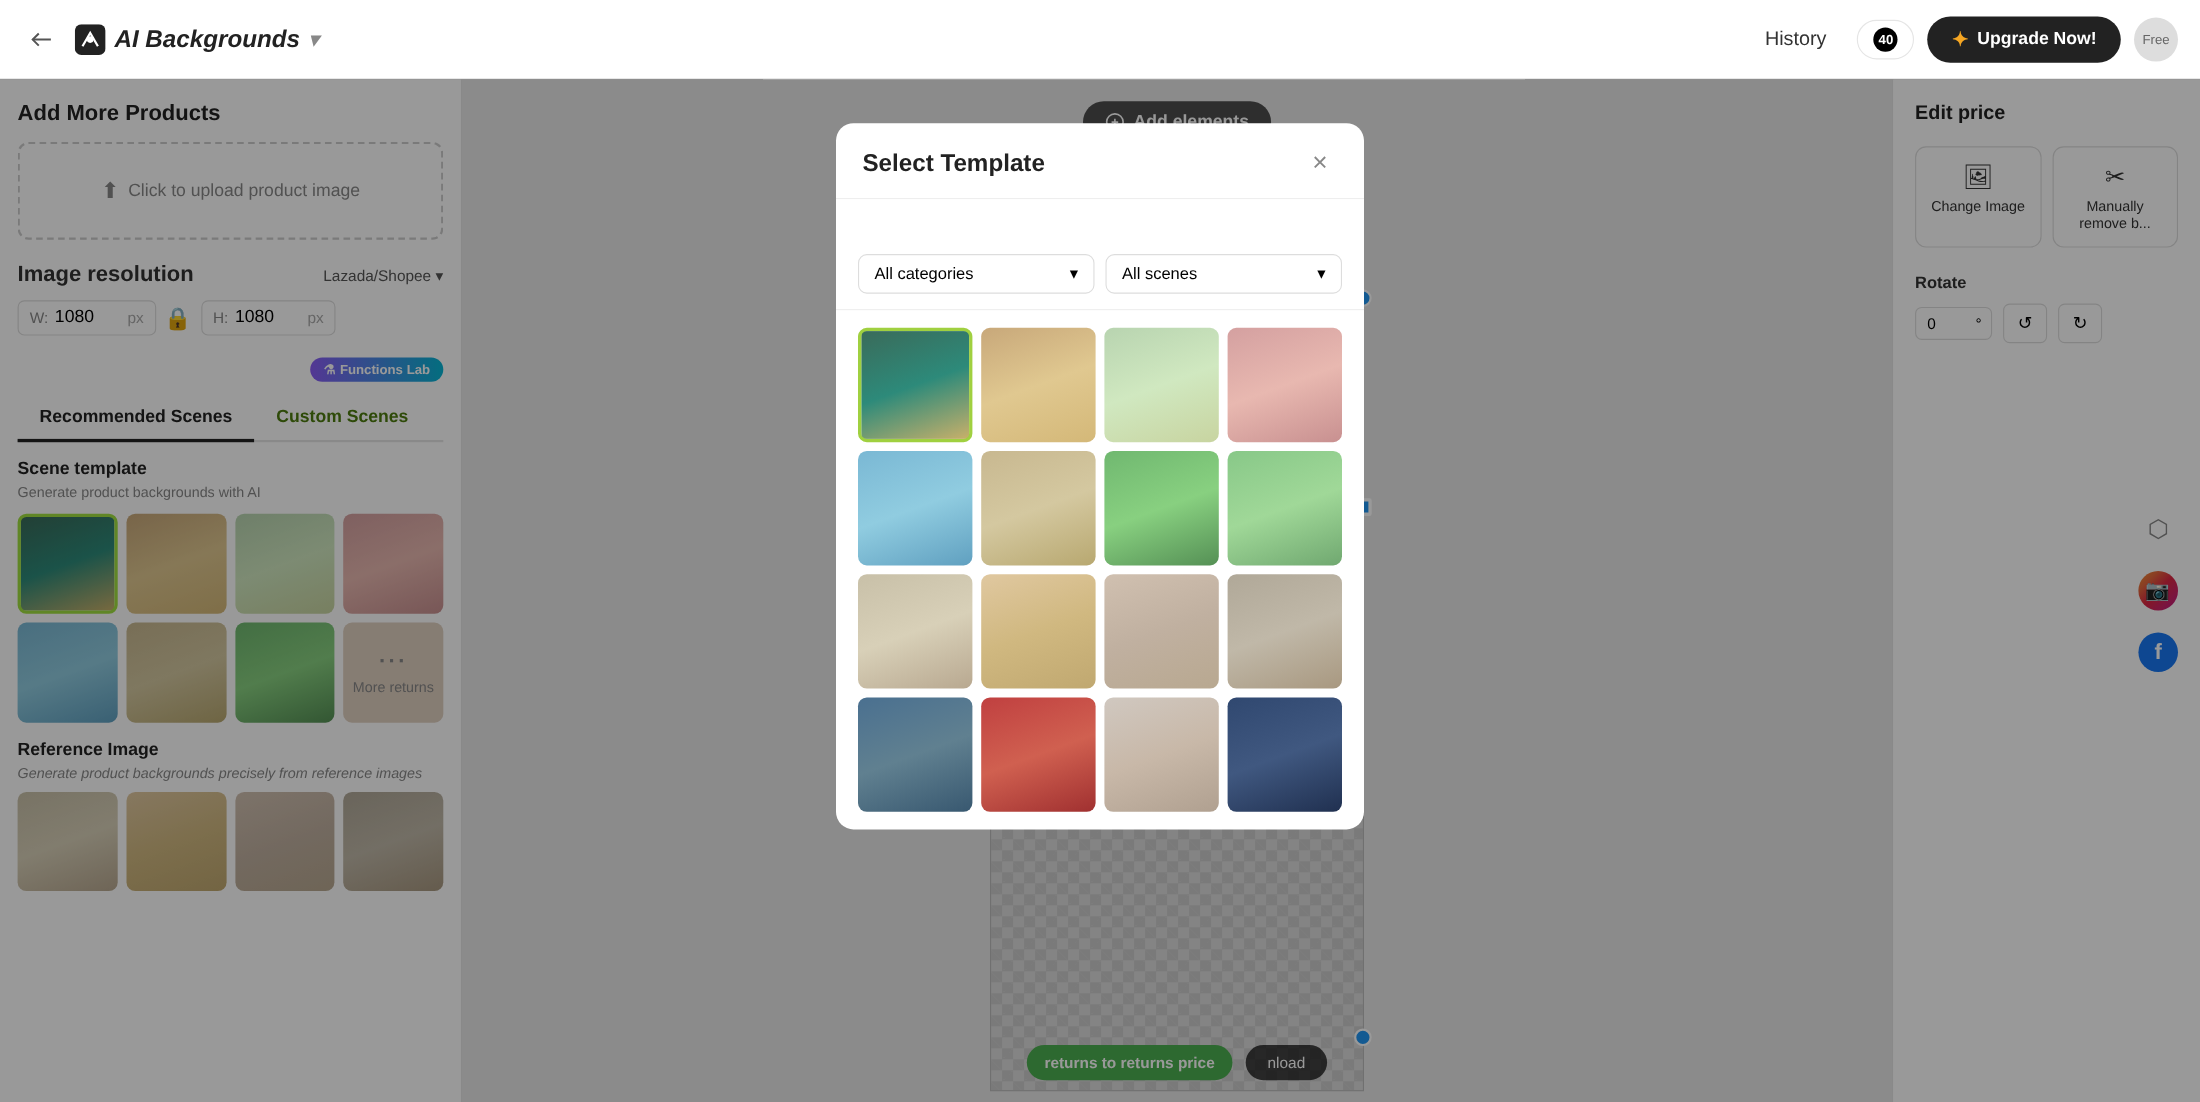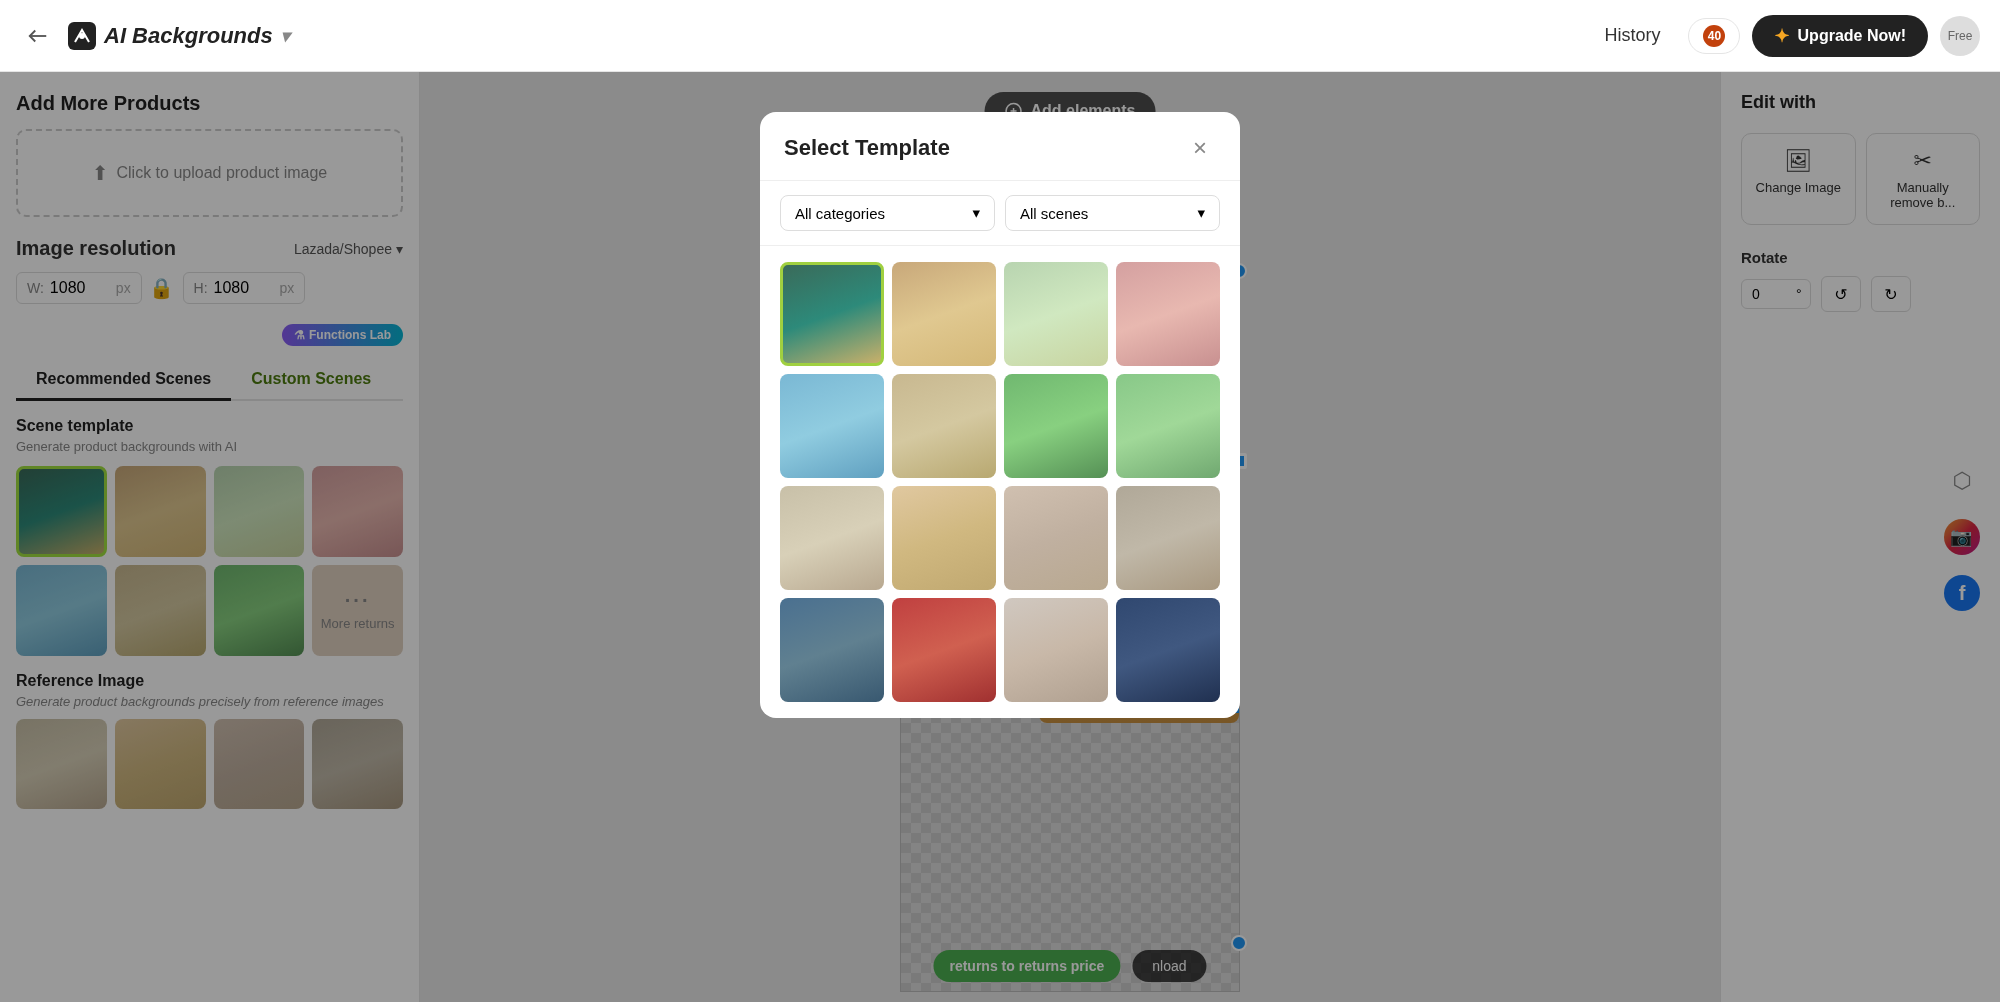--- a/index.html
+++ b/index.html
@@ -10,21 +10,21 @@
       display: flex; align-items: center; justify-content: space-between;
       background: #fff; padding: 0 20px; height: 72px;
       border-bottom: 1px solid #e5e5e5; position: relative; z-index: 10;
     }
     .header-left { display: flex; align-items: center; gap: 12px; font-style: italic; }
     .header-logo { font-size: 22px; font-weight: 700; color: #222; display: flex; align-items: center; gap: 8px; }
     .back-btn { width: 36px; height: 36px; border: none; background: none; cursor: pointer; display: flex; align-items: center; justify-content: center; font-size: 20px; color: #555; }
     .header-right { display: flex; align-items: center; gap: 12px; }
     .history-btn { background: none; border: none; font-size: 18px; color: #333; cursor: pointer; font-weight: 500; padding: 8px 16px; }
     .credits-btn { background: none; border: 1px solid #e5e5e5; border-radius: 20px; padding: 6px 14px; display: flex; align-items: center; gap: 6px; font-size: 16px; cursor: pointer; }
-    .credits-badge { background: #c2410c; color: #fff; border-radius: 50%; width: 22px; height: 22px; display: flex; align-items: center; justify-content: center; font-size: 12px; font-weight: 700; }
+    .credits-badge { background: #000000; color: #fff; border-radius: 50%; width: 22px; height: 22px; display: flex; align-items: center; justify-content: center; font-size: 12px; font-weight: 700; }
     .upgrade-btn { background: #222; color: #fff; border: none; border-radius: 24px; padding: 10px 22px; font-size: 16px; font-weight: 600; cursor: pointer; display: flex; align-items: center; gap: 8px; }
     .upgrade-btn .star { color: #f5a623; font-size: 18px; }
     .avatar { width: 40px; height: 40px; border-radius: 50%; background: #ddd; display: flex; align-items: center; justify-content: center; font-size: 12px; color: #666; cursor: pointer; }
 
     
     .main { display: flex; height: calc(1002px - 72px); border-radius: 17px; }
 
     
     .left-panel { width: 420px; background: #fff; border-right: 1px solid #e5e5e5; overflow-y: auto; padding: 20px 16px; flex-shrink: 0; }
     .section-title { font-size: 20px; font-weight: 700; color: #222; margin-bottom: 14px; }
@@ -84,21 +84,21 @@
     .social-ig { background: linear-gradient(135deg, #f09433, #e6683c, #dc2743, #cc2366, #bc1888); color: #fff; }
     .social-fb { background: #1877f2; color: #fff; font-weight: 900; font-size: 20px; }
 
     
     .modal-overlay { position: absolute; top: 0; left: 0; right: 0; bottom: 0; background: rgba(0,0,0,0.4); z-index: 100; display: flex; align-items: flex-start; justify-content: center; padding-top: 40px; }
     .modal { background: #fff; border-radius: 16px; width: 480px; max-height: 900px; overflow: hidden; display: flex; flex-direction: column; position: relative; }
     .modal-header { padding: 20px 24px 16px; display: flex; align-items: center; justify-content: space-between; border-bottom: 1px solid #eee; }
     .modal-title { font-size: 22px; font-weight: 700; color: #222; }
     .modal-close { background: none; border: none; font-size: 24px; cursor: pointer; color: #888; width: 32px; height: 32px; display: flex; align-items: center; justify-content: center; }
     .modal-filters { display: flex; gap: 10px; padding: 14px 20px; border-bottom: 1px solid #eee; }
-    .filter-select { border: 1px solid #ddd; border-radius: 8px; padding: 8px 14px; font-size: 15px; cursor: pointer; display: flex; align-items: center; gap: 24px; background: #fff; flex: 1; justify-content: space-between; }
+    .filter-select { border: 1px solid #ddd; border-radius: 8px; padding: 8px 14px; font-size: 15px; cursor: pointer; display: flex; align-items: center; gap: 24px; background: #fff; flex: 1; justify-content: space-between; margin-top: 36px; }
     .modal-grid { display: grid; grid-template-columns: repeat(4, 1fr); gap: 8px; padding: 16px 20px; overflow-y: auto; }
     .modal-thumb { border-radius: 8px; overflow: hidden; cursor: pointer; aspect-ratio: 1; background: #e0d0c0; position: relative; }
     .modal-thumb.selected { border: 3px solid #a0d040; }
 
     
     .c1 { background: linear-gradient(160deg, #3a6b5a 0%, #2d8a7a 50%, #c8b06a 100%); }
     .c2 { background: linear-gradient(160deg, #c8a87a 0%, #e0c890 50%, #d4b878 100%); }
     .c3 { background: linear-gradient(160deg, #b8d4b0 0%, #d0e8c0 50%, #c8d4a0 100%); }
     .c4 { background: linear-gradient(160deg, #d4a0a0 0%, #e8b8b0 50%, #c89090 100%); }
     .c5 { background: linear-gradient(160deg, #7ab8d4 0%, #90cce0 50%, #60a0c0 100%); }
@@ -252,21 +252,21 @@
       <div class="returns-badge">
         <span>returns to returns price</span>
       </div>
       <button style="background:rgba(0,0,0,0.7);color:#fff;border:none;border-radius:20px;padding:8px 20px;font-size:14px;cursor:pointer;">
         <span>nload</span>
       </button>
     </div>
   </div>
 
   <div class="right-panel">
-    <div class="edit-image-title">Edit with</div>
+    <div class="edit-image-title">Edit price</div>
 
     <div class="edit-actions">
       <button class="edit-action-btn">
         <span class="icon">🖼</span>
         <span>Change Image</span>
       </button>
       <button class="edit-action-btn">
         <span class="icon">✂</span>
         <span>Manually remove b...</span>
       </button>

